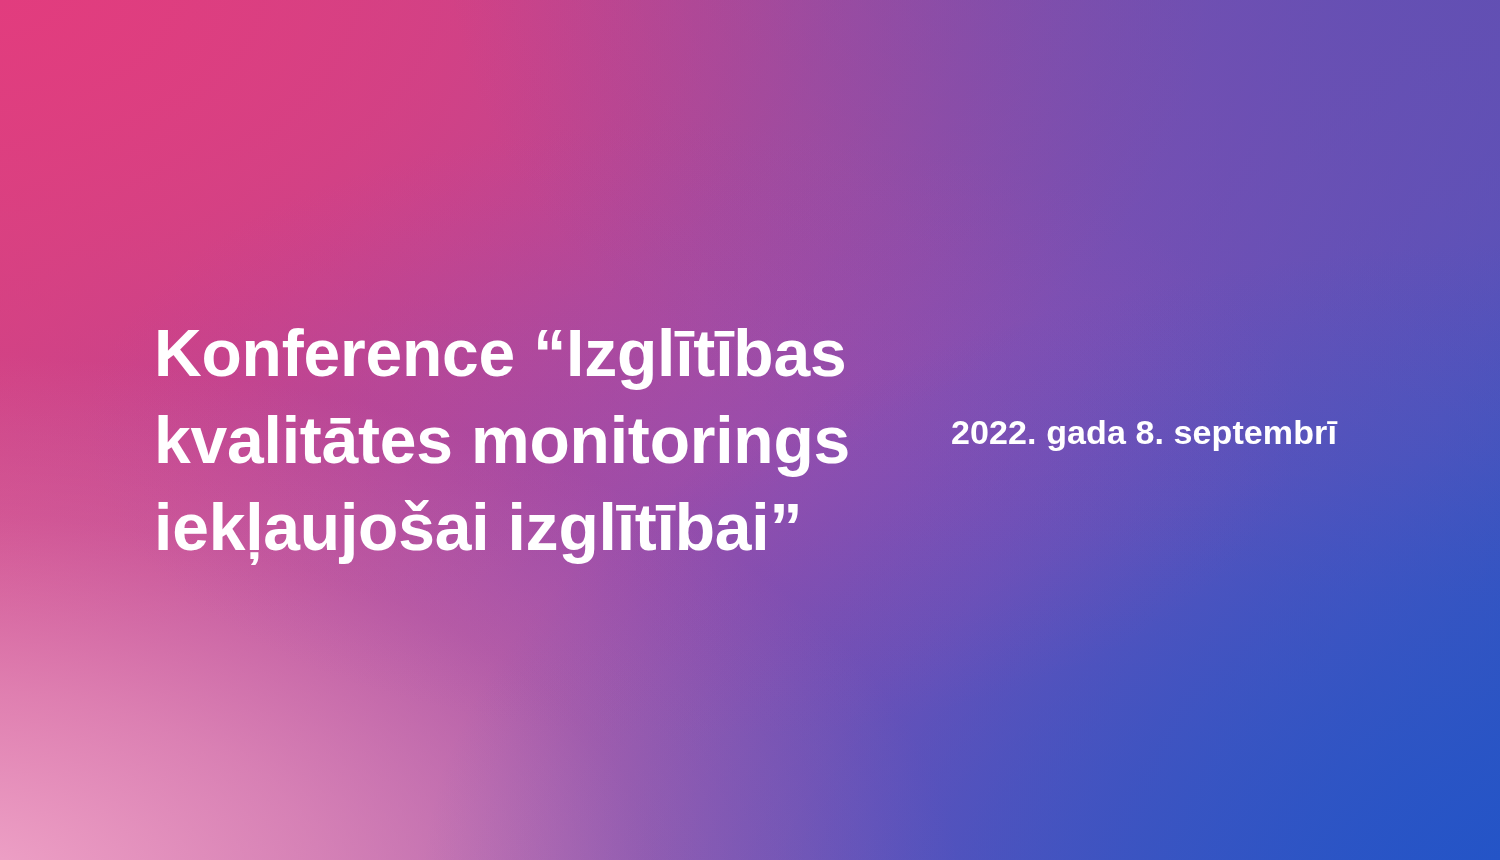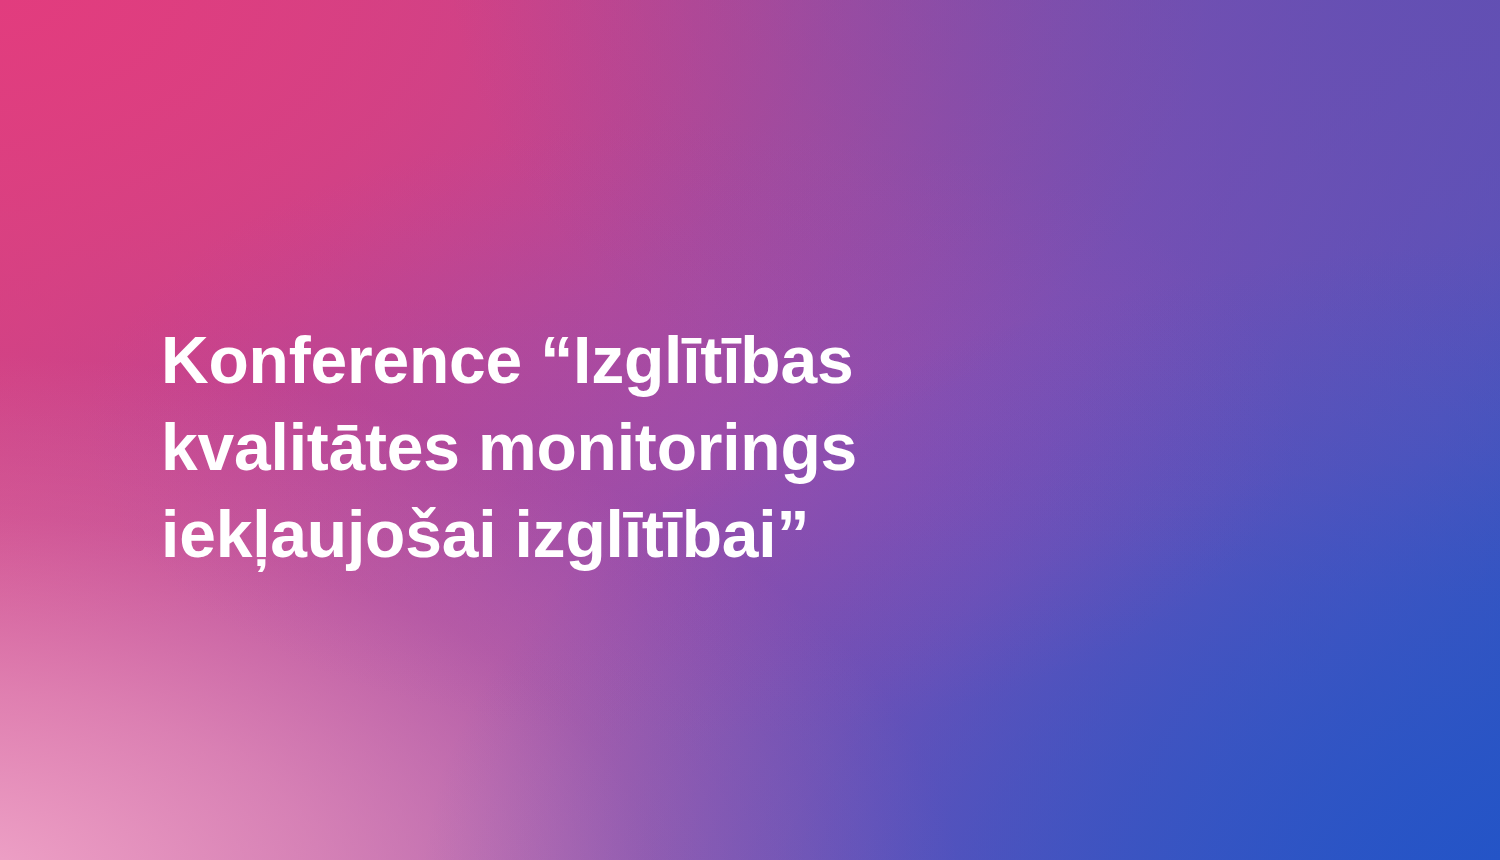--- a/index.html
+++ b/index.html
@@ -76,21 +76,21 @@
   .content {
     position: absolute;
     inset: 0;
   }
 
   #conference-title {
     position: absolute;
     left: 146px;
     top: 302px;
     width: 760px;
-    margin: 15px;
+    margin: 8px;
     color: #FFFFFF;
     font-family: "Liberation Sans", sans-serif;
     font-size: 66px;
     font-weight: bold;
     line-height: 87px;
     letter-spacing: -0.2px;
     white-space: pre-line;
   }
 
   #event-date {
@@ -116,15 +116,16 @@
   <div class="bg-layer bg-corner-tr"></div>
   <div class="bg-layer bg-corner-bl"></div>
   <div class="bg-layer bg-corner-br"></div>
   <div class="bg-layer bg-center-glow"></div>
 
   <div class="content">
     <h1 id="conference-title">Konference “Izglītības
 kvalitātes monitorings
 iekļaujošai izglītībai”</h1>
 
+    <div id="event-date">2022. gada 8. septembrī</div>
   </div>
 
 </div>
 
 </body></html>

